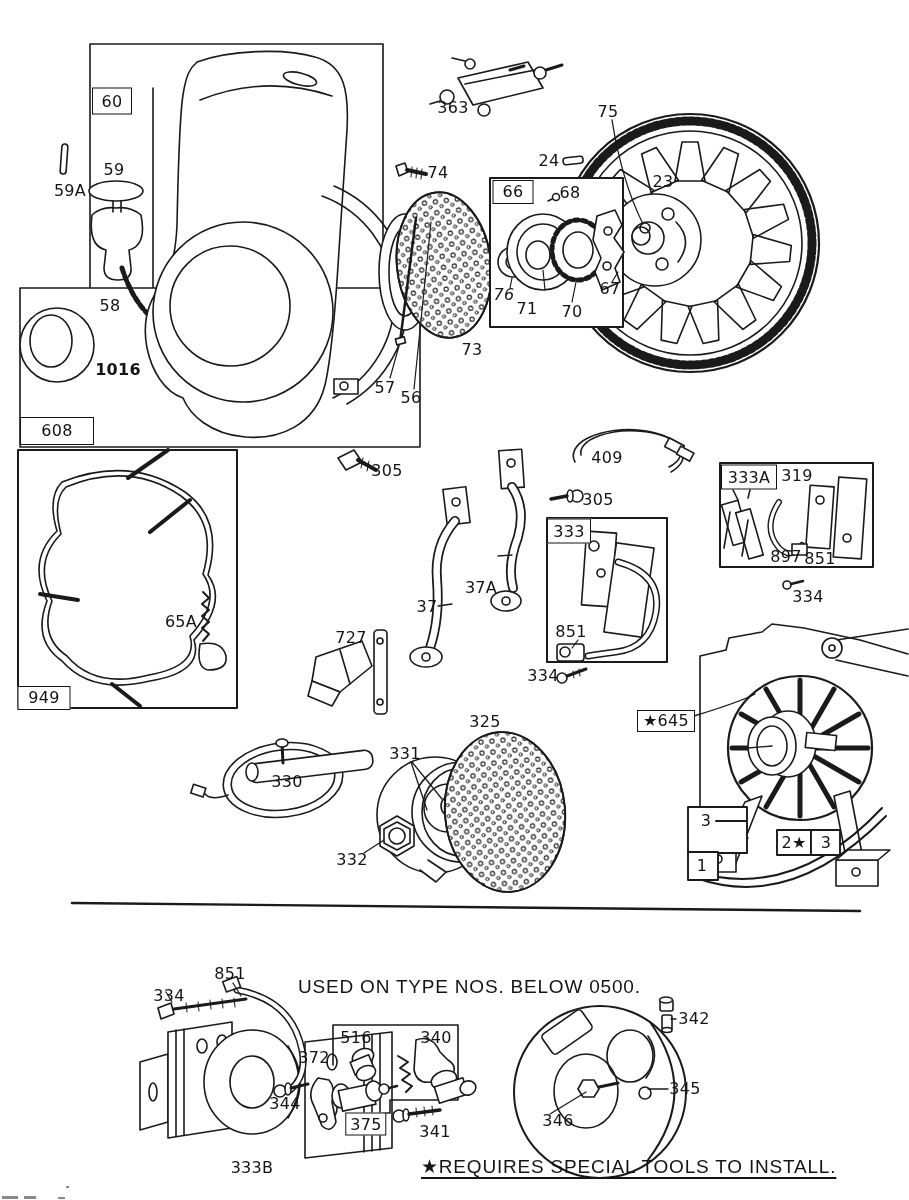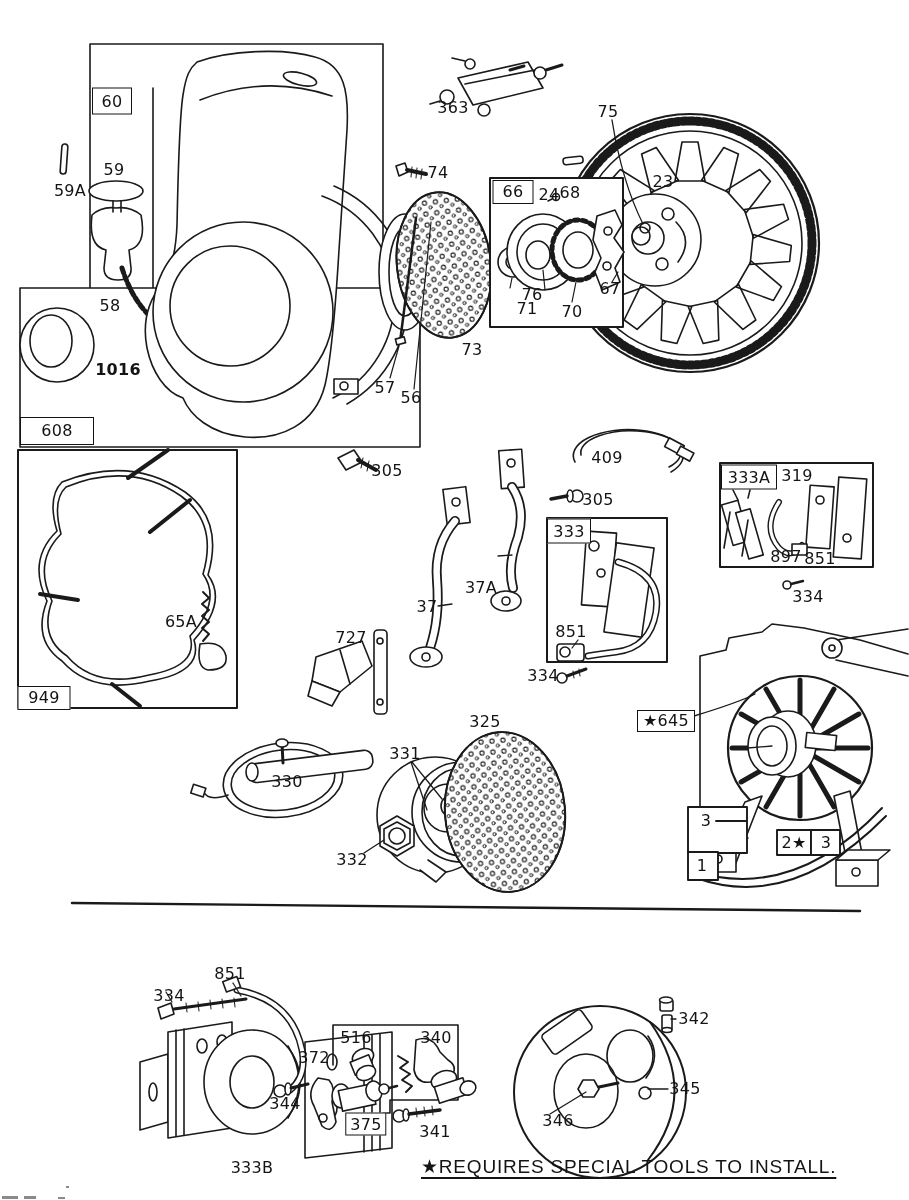--- a/index.html
+++ b/index.html
@@ -414,37 +414,38 @@
     </g>
 
     <g stroke="none" fill="#8a8a8a">
       <rect x="2" y="1196" width="16" height="3"></rect>
       <rect x="24" y="1196" width="12" height="3"></rect>
       <rect x="58" y="1197" width="7" height="2"></rect>
       <rect x="66" y="1186" width="3" height="2"></rect>
     </g>
   </svg>
 
+  <div class="note" style="left:298px;top:976px;">USED ON TYPE NOS. BELOW 0500.</div>
   <div class="note underlined" style="left:421px;top:1155px;">★REQUIRES SPECIAL TOOLS TO INSTALL.</div>
 
   <div class="callout-layer">
       <span class="callout boxed" style="left: 112px; top: 101px; min-width: 40px; min-height: 27px;">60</span>
       <span class="callout" style="left: 114px; top: 170px;">59</span>
       <span class="callout" style="left: 70px; top: 191px;">59A</span>
       <span class="callout" style="left: 110px; top: 306px;">58</span>
       <span class="callout bold" style="left: 118px; top: 370px;">1016</span>
       <span class="callout boxed" style="left: 57px; top: 431px; min-width: 74px; min-height: 28px;">608</span>
       <span class="callout" style="left: 453px; top: 108px;">363</span>
       <span class="callout" style="left: 438px; top: 173px;">74</span>
-      <span class="callout" style="left: 549px; top: 161px; margin-top: 34px;">24</span>
+      <span class="callout" style="left: 549px; top: 161px;">24</span>
       <span class="callout boxed" style="left: 513px; top: 192px; min-width: 41px; min-height: 24px;">66</span>
       <span class="callout" style="left: 570px; top: 193px;">68</span>
       <span class="callout" style="left: 608px; top: 112px;">75</span>
       <span class="callout" style="left: 663px; top: 182px;">23</span>
-      <span class="callout" style="left: 532px; top: 295px;">76</span>
+      <span class="callout" style="left: 504px; top: 295px; font-style: italic;">76</span>
       <span class="callout" style="left: 527px; top: 309px;">71</span>
       <span class="callout" style="left: 572px; top: 312px;">70</span>
       <span class="callout" style="left: 610px; top: 289px;">67</span>
       <span class="callout" style="left: 472px; top: 350px;">73</span>
       <span class="callout" style="left: 385px; top: 388px;">57</span>
       <span class="callout" style="left: 411px; top: 398px;">56</span>
       <span class="callout" style="left: 387px; top: 471px;">305</span>
       <span class="callout" style="left: 607px; top: 458px;">409</span>
       <span class="callout" style="left: 598px; top: 500px;">305</span>
       <span class="callout boxed" style="left: 569px; top: 531px; min-width: 44px; min-height: 25px;">333</span>

